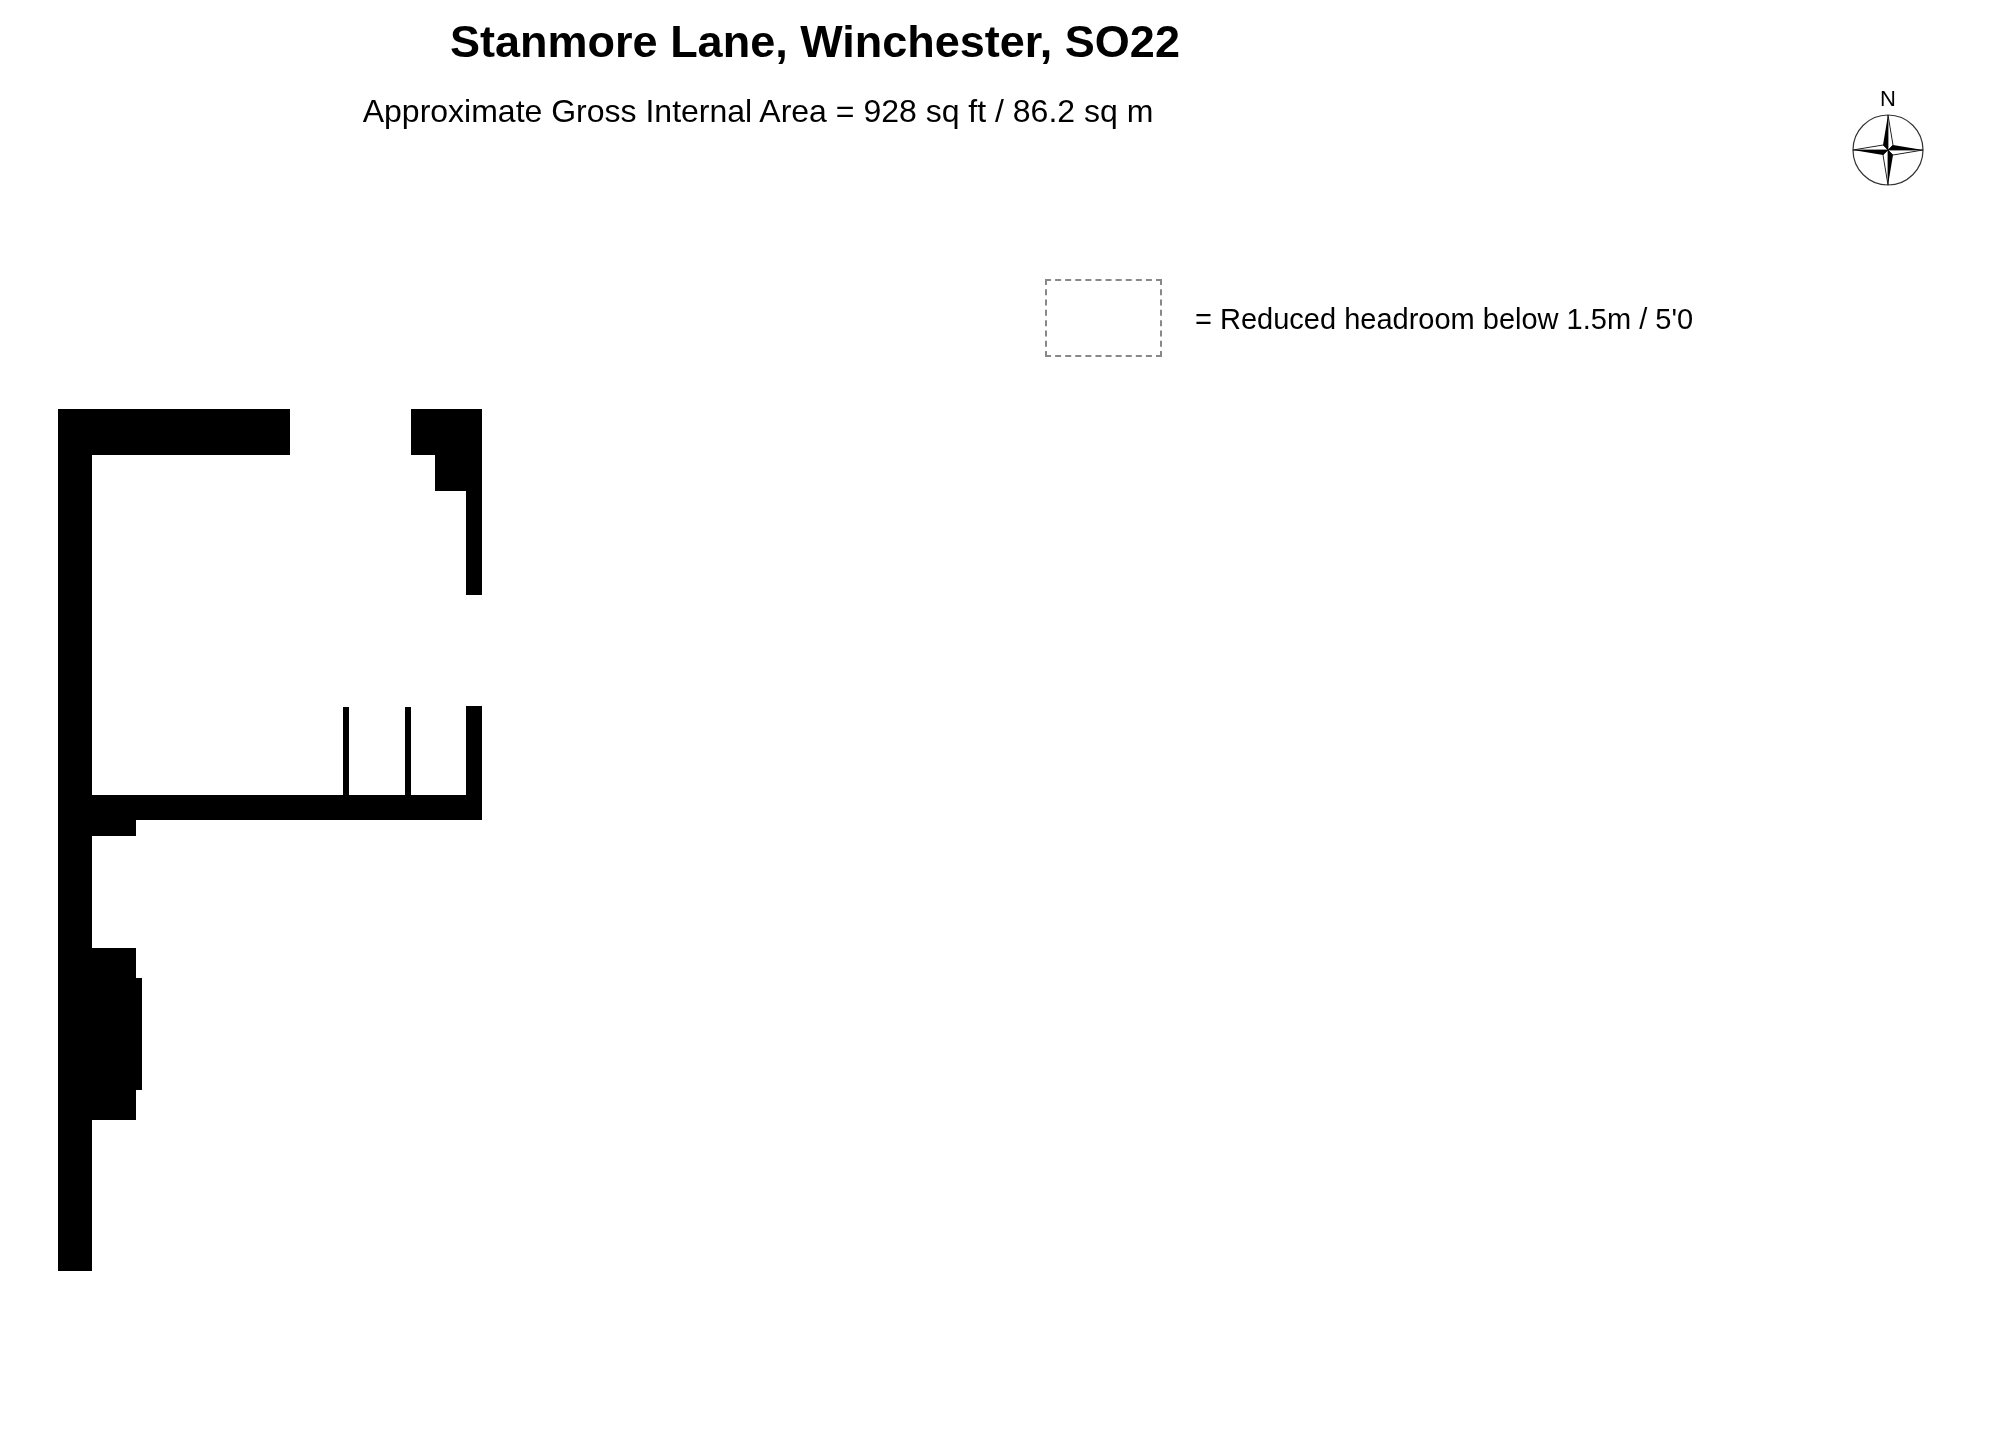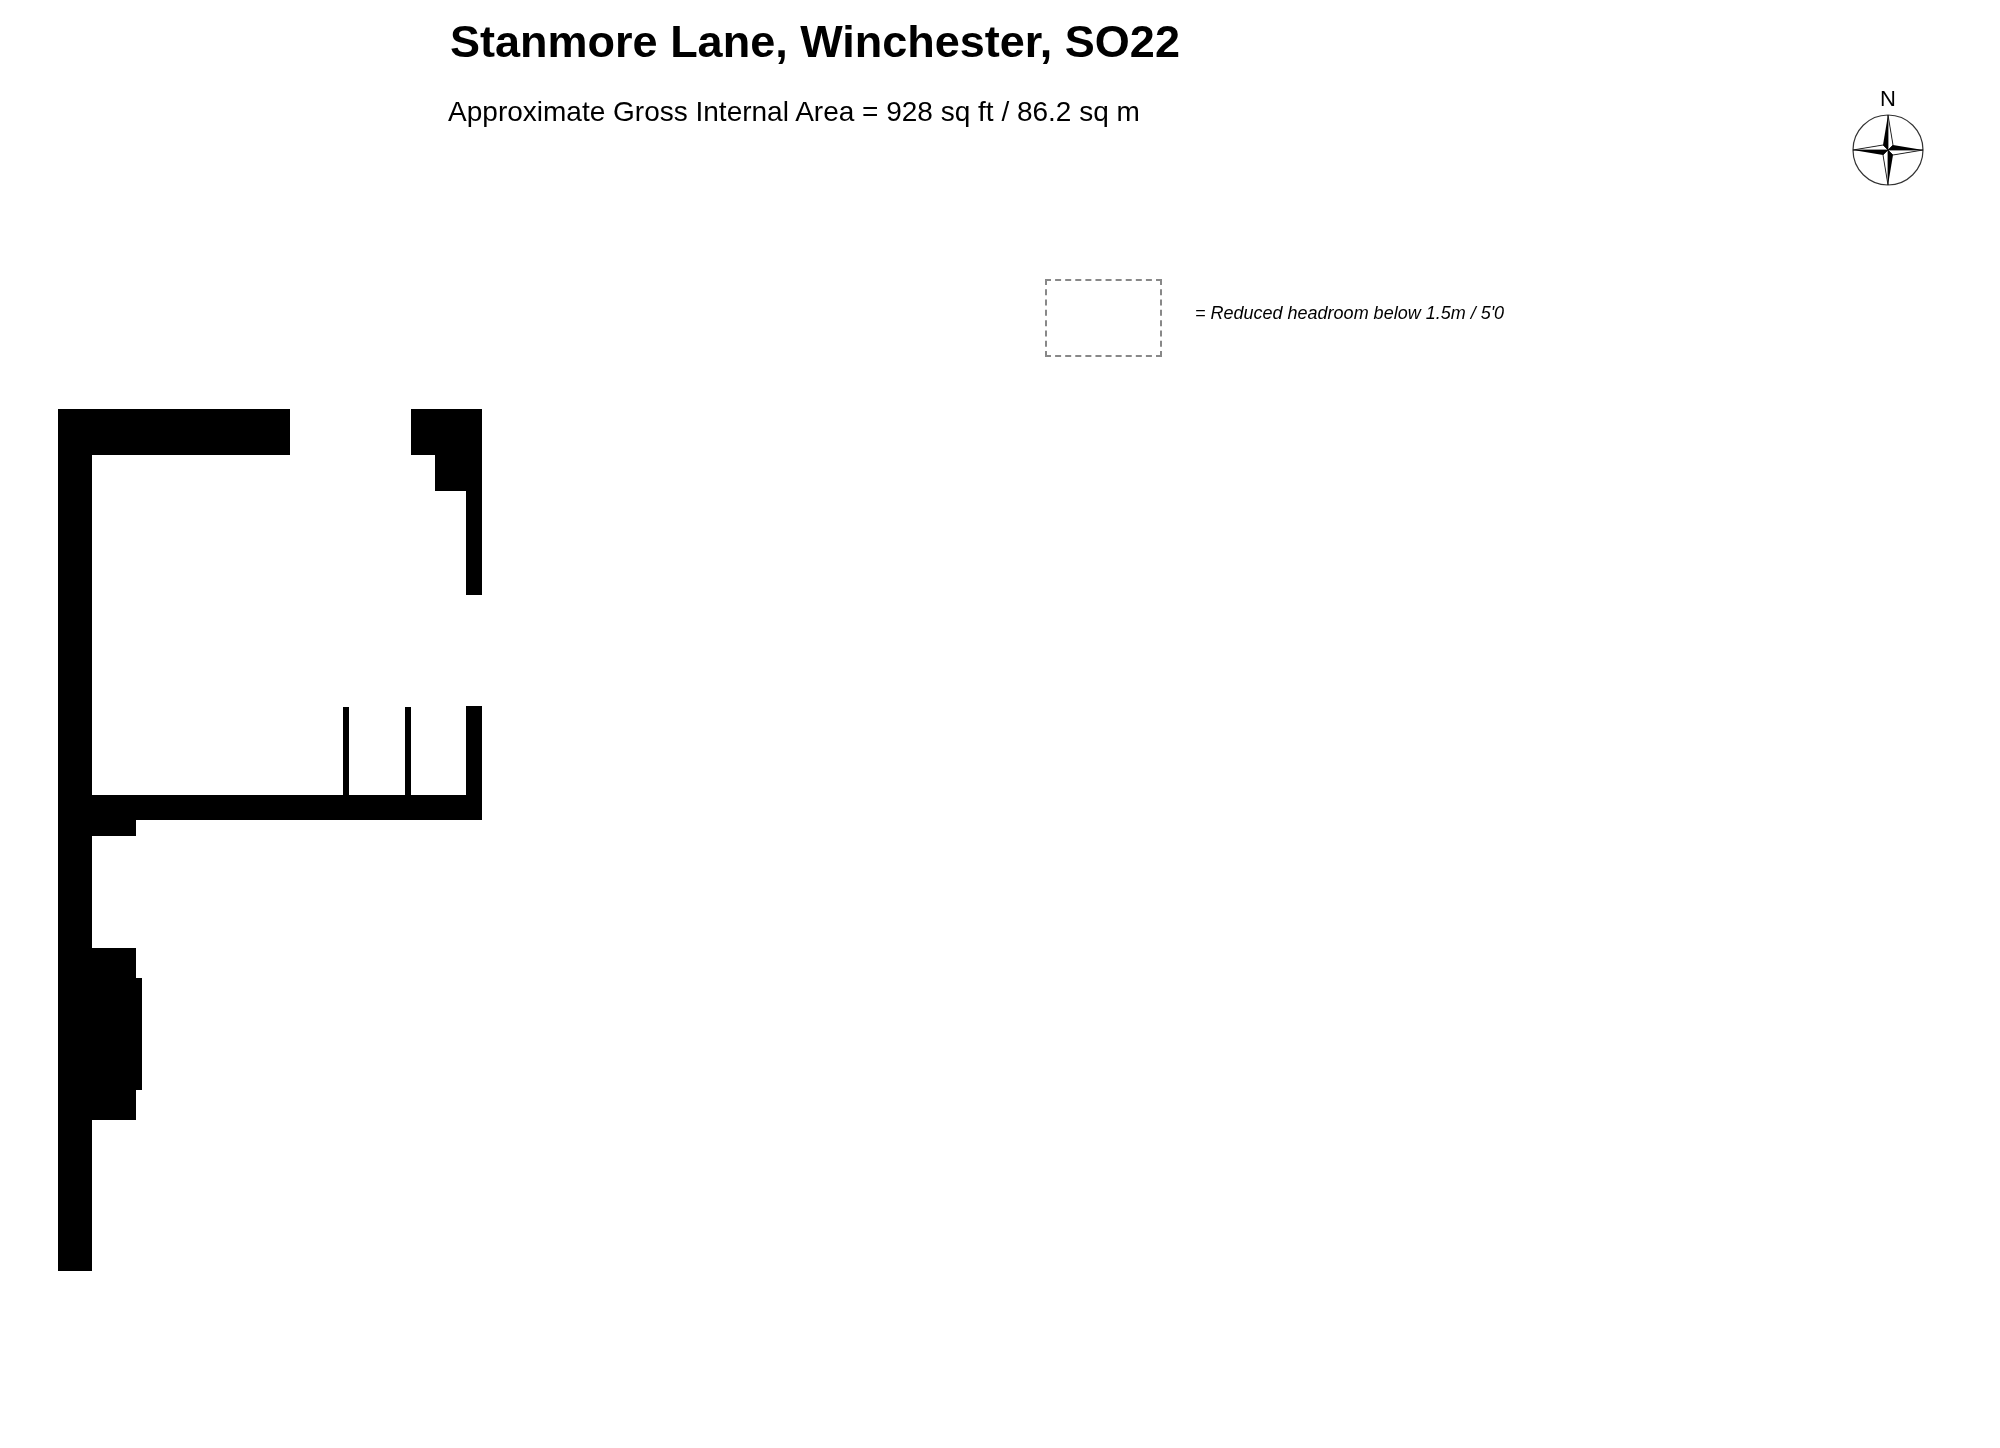--- a/index.html
+++ b/index.html
@@ -1,24 +1,24 @@
 <!DOCTYPE html>
 <html><head>
 <meta charset="utf-8">
 <style>
   html, body { margin: 0; padding: 0; background: #ffffff; }
   body { width: 2000px; height: 1448px; position: relative; overflow: hidden; font-family: "Liberation Sans", sans-serif; color: #000; }
   .title { position: absolute; left: 0; width: 1630px; top: 16px; text-align: center; font-size: 45px; font-weight: bold; letter-spacing: 0px; }
-  .area-lines { position: absolute; left: 0; width: 1516px; top: 92px; text-align: center; font-size: 28px; line-height: 39px; margin-left: 36px; }
+  .area-lines { position: absolute; left: 0; width: 1516px; top: 92px; text-align: center; font-size: 32px; line-height: 39px; }
   .area-lines div { white-space: nowrap; }
   .compass { position: absolute; left: 1852px; top: 86px; width: 80px; height: 110px; }
   .compass-n { position: absolute; left: 0; width: 72px; top: 0; text-align: center; font-size: 22px; }
   .legend { position: absolute; left: 1045px; top: 279px; }
   .legend-box { position: absolute; left: 0; top: 0; width: 117px; height: 78px; border: 2px dashed #888; box-sizing: border-box; }
-  .legend-text { position: absolute; left: 150px; top: 24px; font-size: 18px; white-space: nowrap; font-style: italic; }
+  .legend-text { position: absolute; left: 150px; top: 24px; font-size: 29px; white-space: nowrap; }
   svg.plan { position: absolute; left: 0; top: 0; }
 </style>
 </head>
 <body>
 
 <div class="title">Stanmore Lane, Winchester, SO22</div>
 <div class="area-lines">
   <div>Approximate Gross Internal Area = 928 sq ft / 86.2 sq m</div>
 </div>
 

